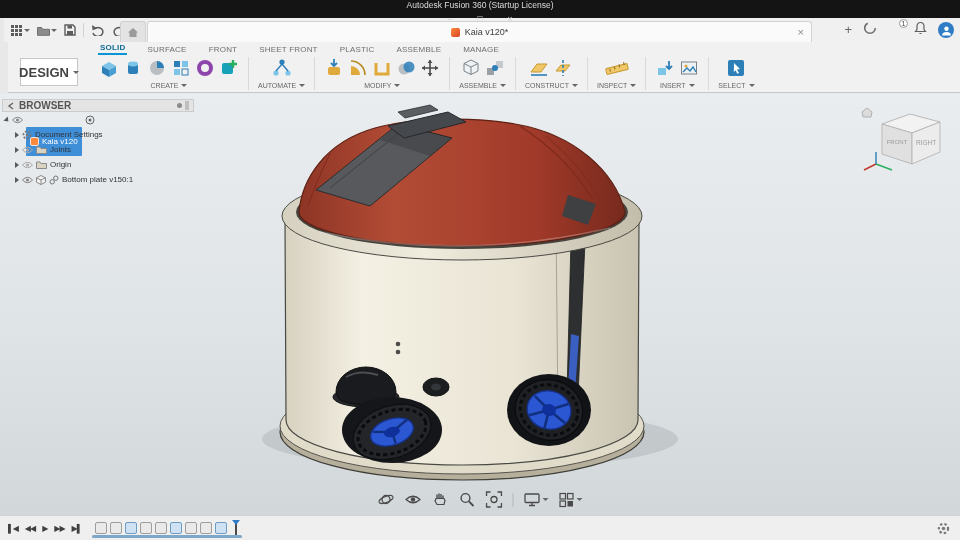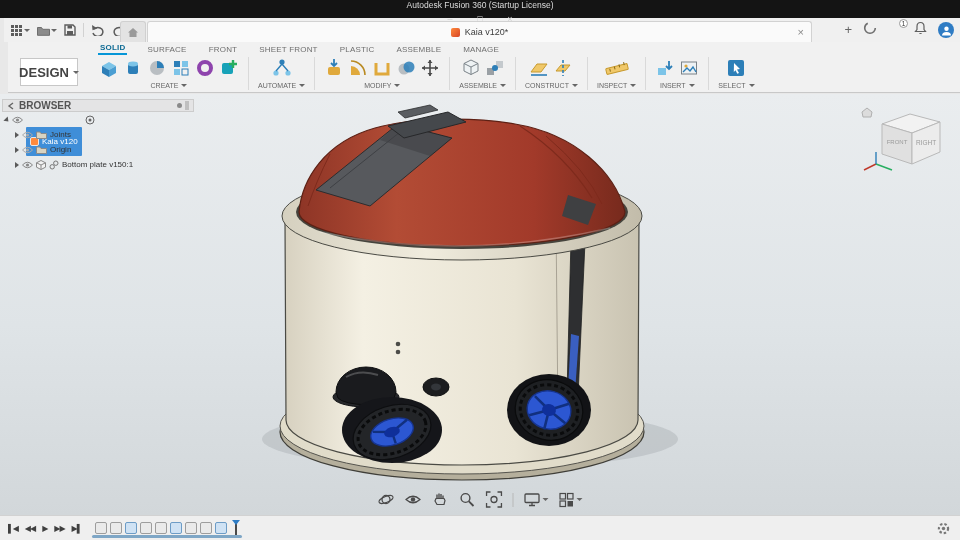--- a/index.html
+++ b/index.html
@@ -519,20 +519,30 @@
         <span>Kaia v120</span>
       </span>
       <span class="ic">
         <svg width="10" height="10">
             <circle cx="5" cy="5" r="4" fill="none" stroke="#666"></circle>
             <circle cx="5" cy="5" r="1.5" fill="#666"></circle>
           </svg>
       </span>
     </div>
 
+    <div class="b-row child">
+      <span class="tri"></span>
+      <span class="ic">
+        <svg width="10" height="10">
+            <circle cx="5" cy="5" r="3.6" fill="none" stroke="#777" stroke-width="1.8" stroke-dasharray="2 1.6"></circle>
+            <circle cx="5" cy="5" r="1.3" fill="#777"></circle>
+          </svg>
+      </span>
+      <span>Document Settings</span>
+    </div>
 
 
     <div class="b-row child">
       <span class="tri"></span>
       <span class="ic">
         <svg width="11" height="8">
             <path d="M0.5 4 Q5.5 -1.5 10.5 4 Q5.5 9.5 0.5 4 Z" fill="none" stroke="#aaa"></path>
             <circle cx="5.5" cy="4" r="1.6" fill="#aaa"></circle>
           </svg>
       </span>

